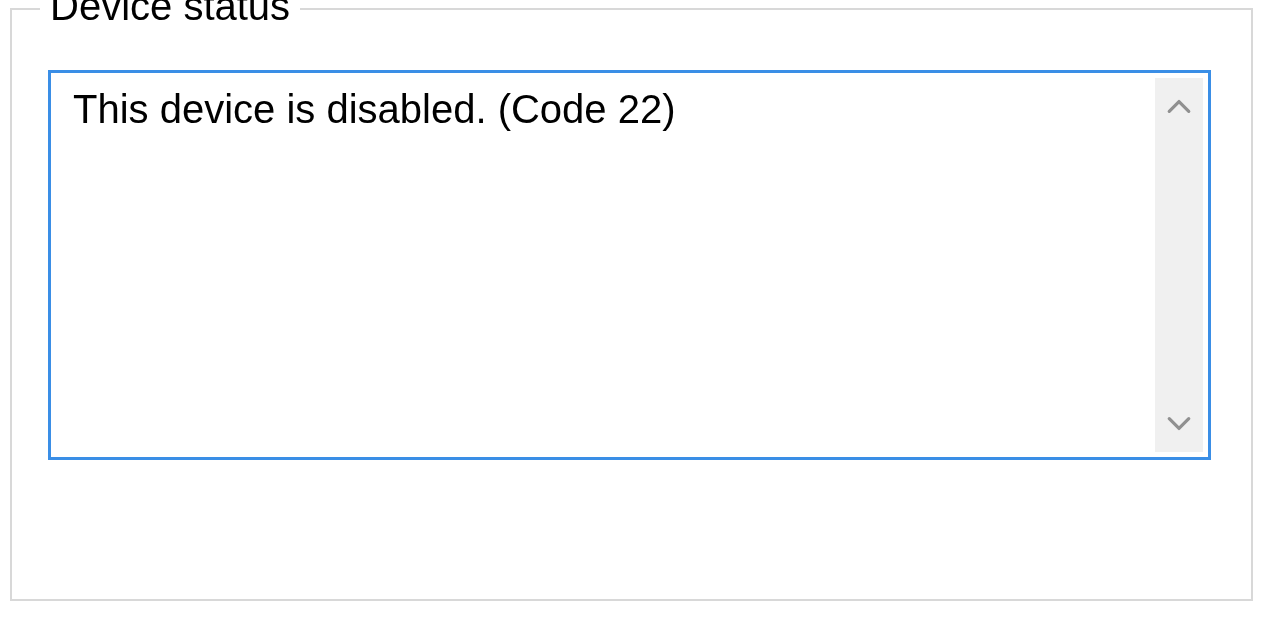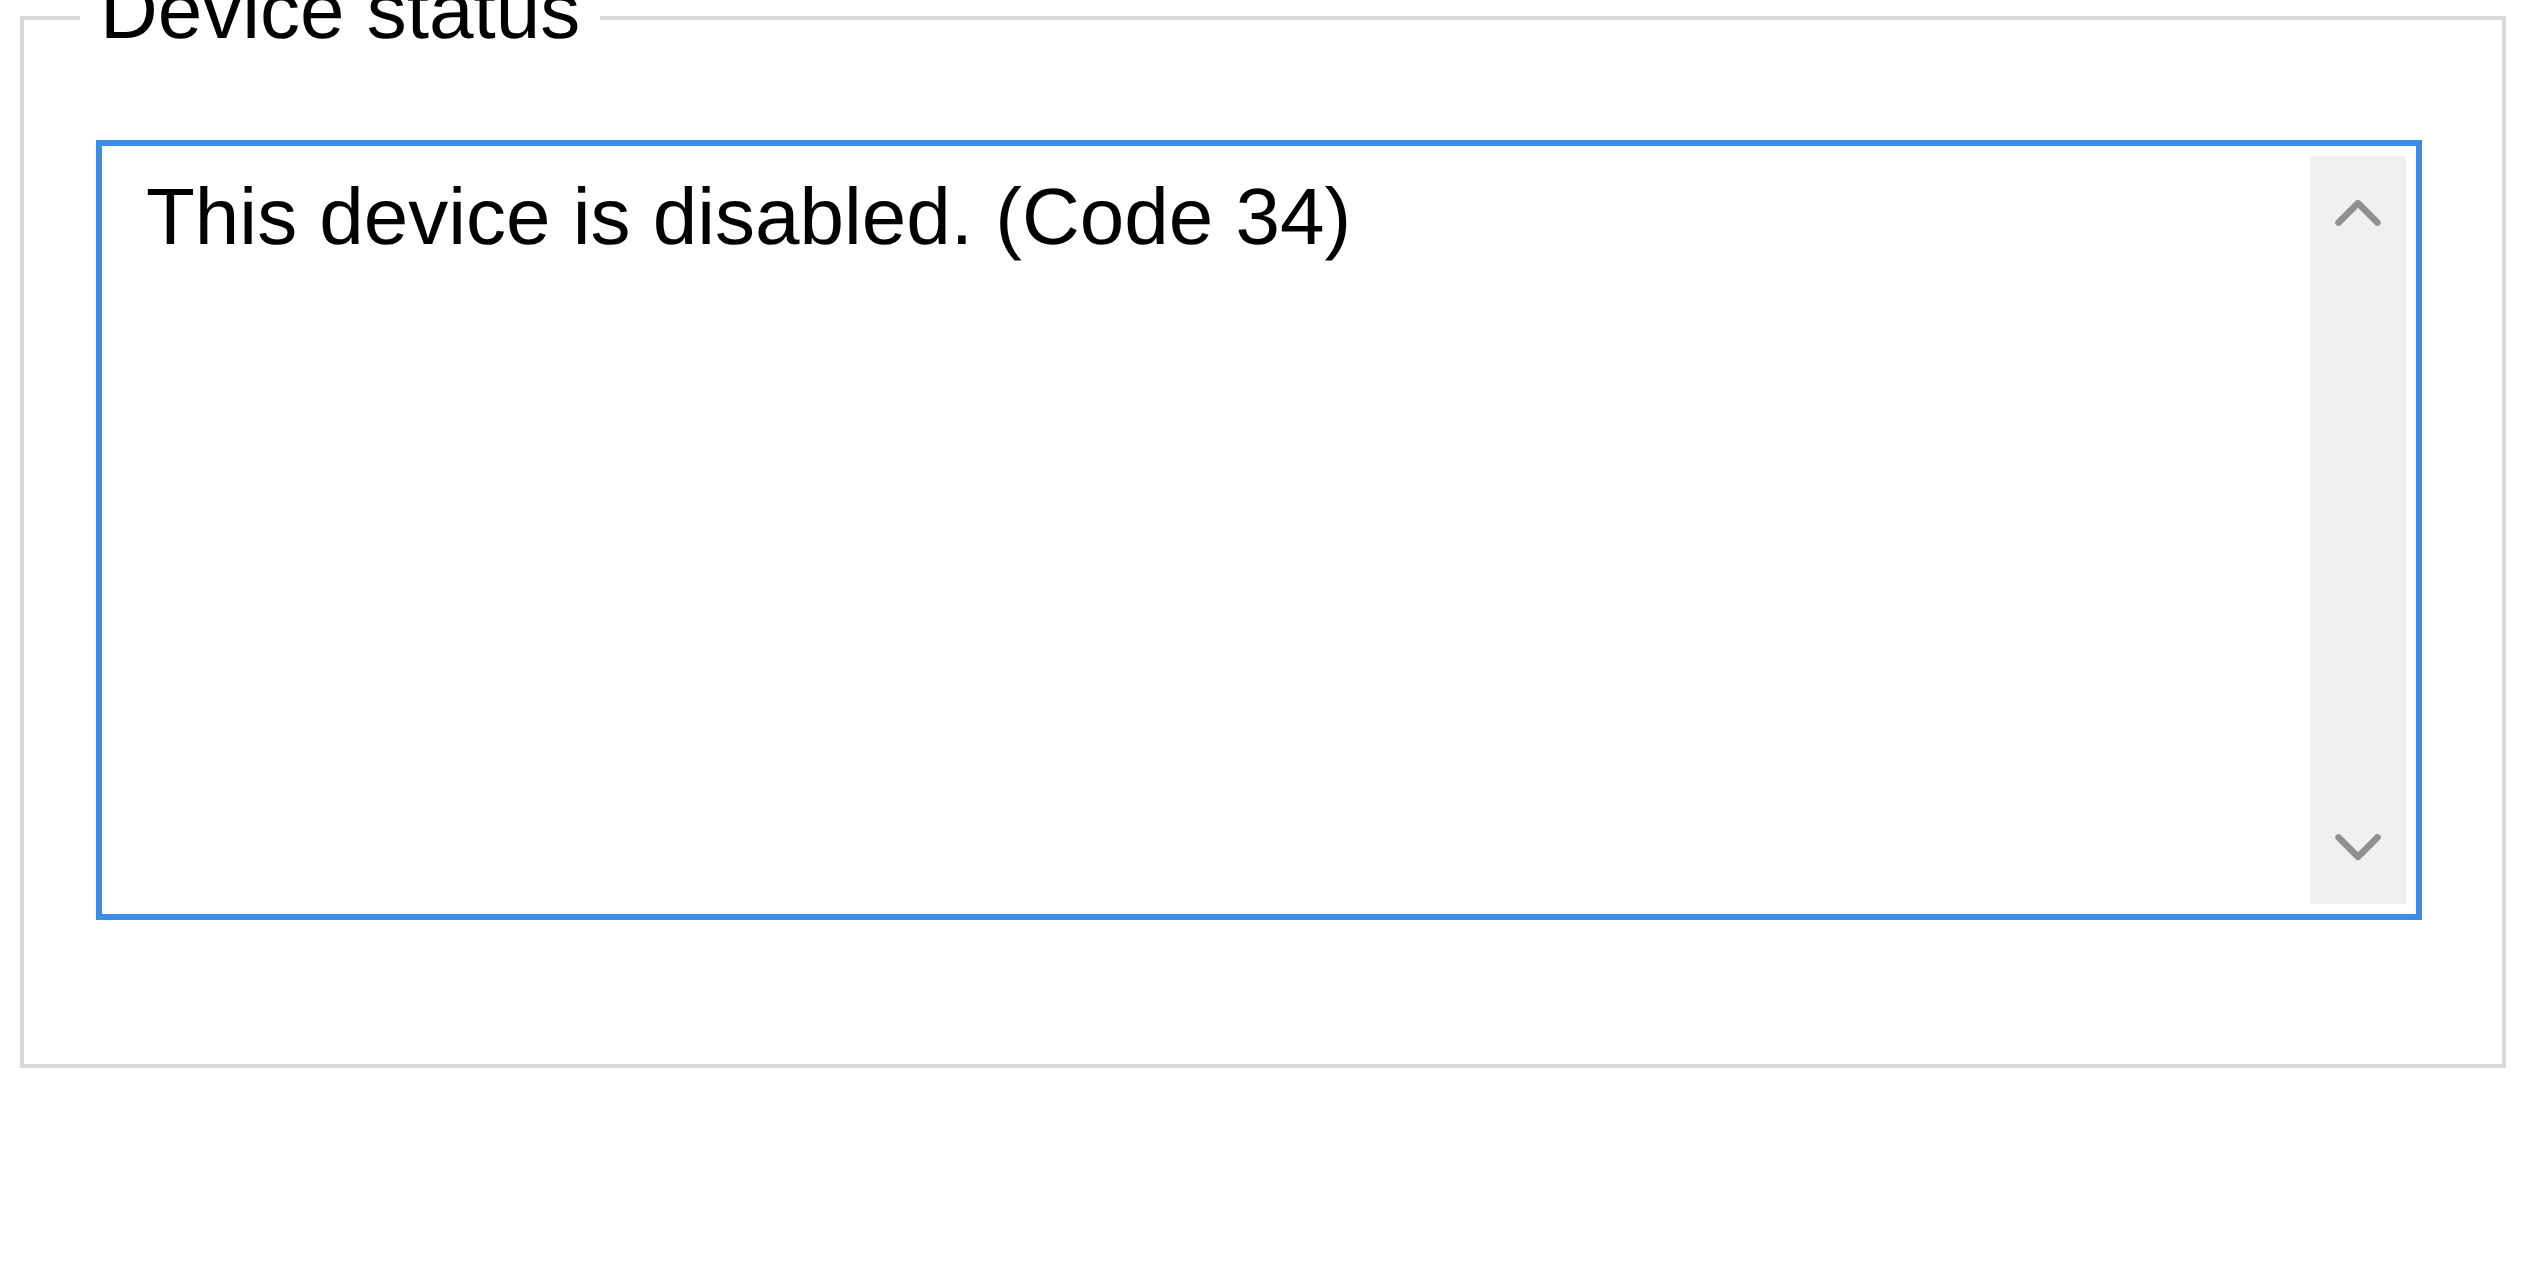--- a/index.html
+++ b/index.html
@@ -11,21 +11,21 @@
       font-family: "Segoe UI", Tahoma, Geneva, sans-serif;
       background: #ffffff;
       width: 1263px;
       height: 640px;
       padding: 8px 10px;
     }
     .fieldset {
       position: relative;
       border: 2px solid #d8d8d8;
       padding: 60px 40px 120px 36px;
-      height: 526px;
+      height: 593px;
     }
     .legend {
       position: absolute;
       top: -28px;
       left: 28px;
       background: #ffffff;
       padding: 0 10px;
       font-size: 40px;
       font-weight: 400;
       color: #000000;
@@ -70,21 +70,21 @@
       height: 18px;
     }
   </style>
 </head>
 <body>
 
 <div class="fieldset">
   <div class="legend">Device status</div>
   <div class="status-box">
     <div class="status-text-area">
-      <div class="status-text">This device is disabled. (Code 34)</div>
+      <div class="status-text">This device is disabled. (Code 22)</div>
     </div>
     <div class="scrollbar">
       <div class="scroll-arrow">
         <svg viewBox="0 0 24 16" fill="none">
           <path d="M3 12 L12 3 L21 12" stroke="#909090" stroke-width="3" stroke-linecap="round" stroke-linejoin="round"></path>
         </svg>
       </div>
       <div class="scroll-arrow">
         <svg viewBox="0 0 24 16" fill="none">
           <path d="M3 4 L12 13 L21 4" stroke="#909090" stroke-width="3" stroke-linecap="round" stroke-linejoin="round"></path>

